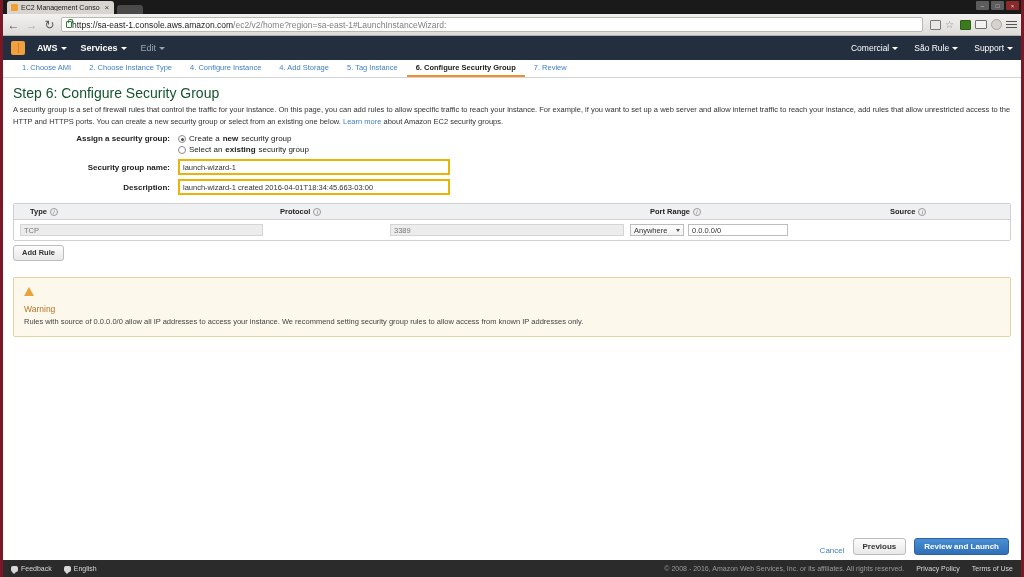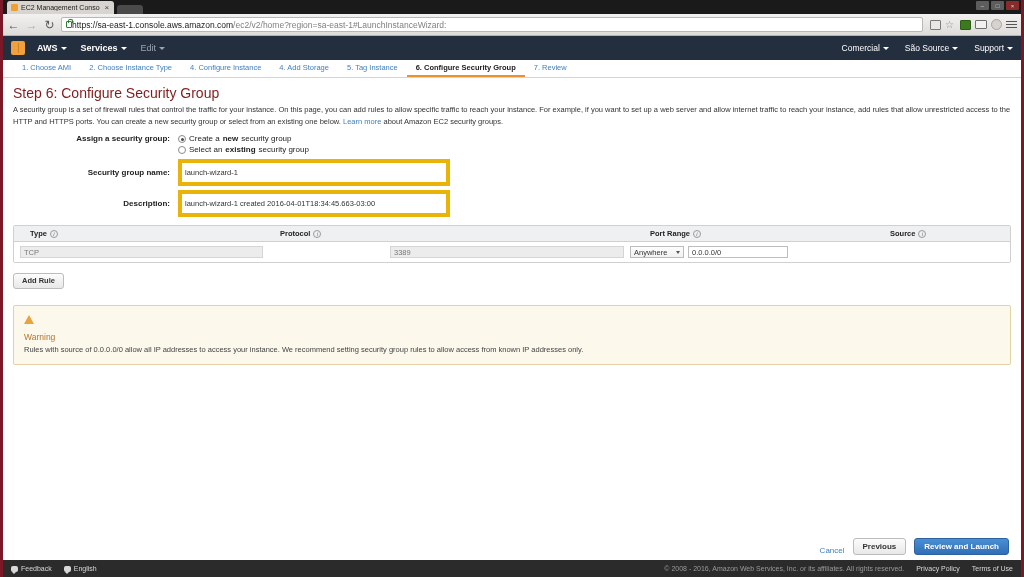--- a/index.html
+++ b/index.html
@@ -179,21 +179,21 @@
   .wstep.active {
     color: #222;
     font-weight: bold;
     border-bottom-color: #ec912d;
   }
 
   
   .content { padding: 5px 10px 0 10px; }
   .page-title {
     font-size: 14px;
-    color: #7f1d1d;
+    color: #14532d;
     margin: 2px 0 3px 0;
     font-weight: normal;
   }
   .page-desc {
     font-size: 7.5px;
     color: #333;
     line-height: 1.55;
     margin-bottom: 7px;
     max-width: 1004px;
   }
@@ -225,22 +225,22 @@
   }
   .radio.checked::after {
     content: "";
     position: absolute;
     top: 2px; left: 2px;
     width: 3px; height: 3px;
     border-radius: 50%;
     background: #4a4a4a;
   }
   .text-input {
-    height: 27px;
-    border: 4px solid #eab308;
+    height: 16px;
+    border: 2px solid #eab308;
     background: #fff;
     font-size: 7.5px;
     color: #333;
     padding: 0 3px;
     display: flex; align-items: center;
     width: 272px;
   }
 
   
   .rules-table {
@@ -331,21 +331,21 @@
     display: inline-flex; align-items: center; justify-content: center;
     height: 16px;
     padding: 0 8px;
     border: 1px solid #bcbcbc;
     border-radius: 3px;
     background: linear-gradient(#fcfcfc, #e8e8e8);
     font-size: 7.5px;
     font-weight: bold;
     color: #333;
   }
-  .add-rule-wrap { margin-top: 6px; }
+  .add-rule-wrap { }
 
   
   .warning-box {
     margin-top: 16px;
     border: 1px solid #e3d3a3;
     background: #fdf8ec;
     border-radius: 2px;
     display: flex;
     gap: 8px;
     padding: 7px 10px 9px 10px;
@@ -480,21 +480,21 @@
     <span class="nav-item muted">
       <span>Edit</span>
       <span class="caret-down"></span>
     </span>
     <span class="nav-right">
       <span class="nav-item">
         <span>Comercial</span>
         <span class="caret-down"></span>
       </span>
       <span class="nav-item">
-        <span>São Source</span>
+        <span>São Rule</span>
         <span class="caret-down"></span>
       </span>
       <span class="nav-item">
         <span>Support</span>
         <span class="caret-down"></span>
       </span>
     </span>
   </div>
 
   <div class="wizard-steps">

